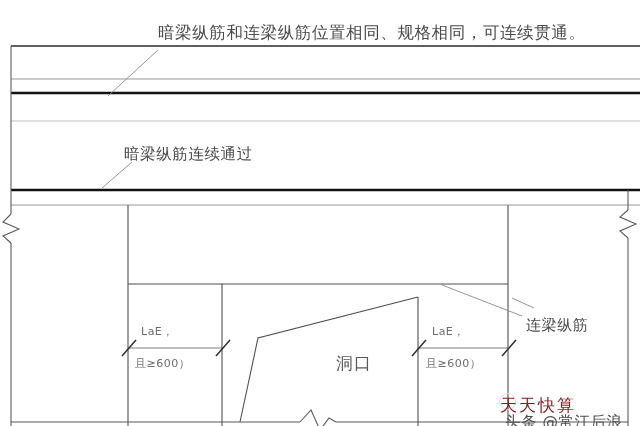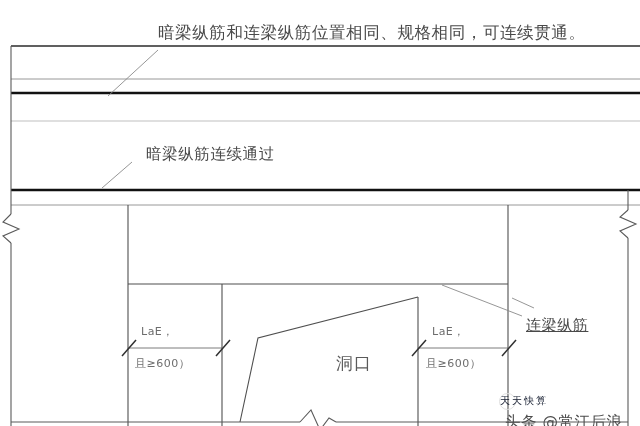--- a/index.html
+++ b/index.html
@@ -2,30 +2,30 @@
 <html><head>
 <meta charset="utf-8">
 <style>
   html,body{margin:0;padding:0;background:#ffffff;}
   body{width:640px;height:426px;position:relative;overflow:hidden;
        font-family:"DejaVu Sans","Liberation Sans",sans-serif;color:#3a3a3a;}
   #stage{position:absolute;left:0;top:16px;width:640px;height:426px;}
   svg.draw{position:absolute;left:0;top:0;width:640px;height:426px;}
   .txt{position:absolute;white-space:nowrap;color:#4a4a4a;}
   .note-top{left:158px;top:6px;font-size:16.5px;letter-spacing:.6px;}
-  .note-mid{left:124px;top:128px;font-size:15.5px;letter-spacing:.6px;margin-left:22px;}
-  .note-right{left:526px;top:300px;font-size:15px;letter-spacing:.6px;text-decoration:underline;}
+  .note-mid{left:124px;top:128px;font-size:15.5px;letter-spacing:.6px;}
+  .note-right{left:526px;top:300px;font-size:15px;letter-spacing:.6px;}
   .dim-lbl{position:absolute;font-size:11px;color:#6d6d6d;letter-spacing:.5px;}
   .dimL-a{left:141px;top:308px;}
   .dimL-b{left:135px;top:340px;}
   .dimR-a{left:432px;top:308px;}
   .dimR-b{left:426px;top:340px;}
   .hole-lbl{left:292px;top:336px;font-size:17px;color:#5a5a5a;letter-spacing:1px;margin-left:44px;}
-  .wm-faint{position:absolute;left:500px;top:378px;font-size:10px;
-            color:#0f172a;letter-spacing:2px;white-space:nowrap;}
+  .wm-faint{position:absolute;left:500px;top:378px;font-size:17px;
+            color:#7f1d1d;letter-spacing:2px;white-space:nowrap;}
   .wm-bold{position:absolute;left:505px;top:396px;font-size:15.5px;
            color:#4d4d4d;font-weight:normal;letter-spacing:.5px;white-space:nowrap;}
   .wm-logo{position:absolute;left:499px;top:377px;width:15px;height:15px;
            border:1.6px solid #e0e0e0;border-radius:50%;}
 </style>
 </head>
 <body>
 
 <div id="stage">
 

